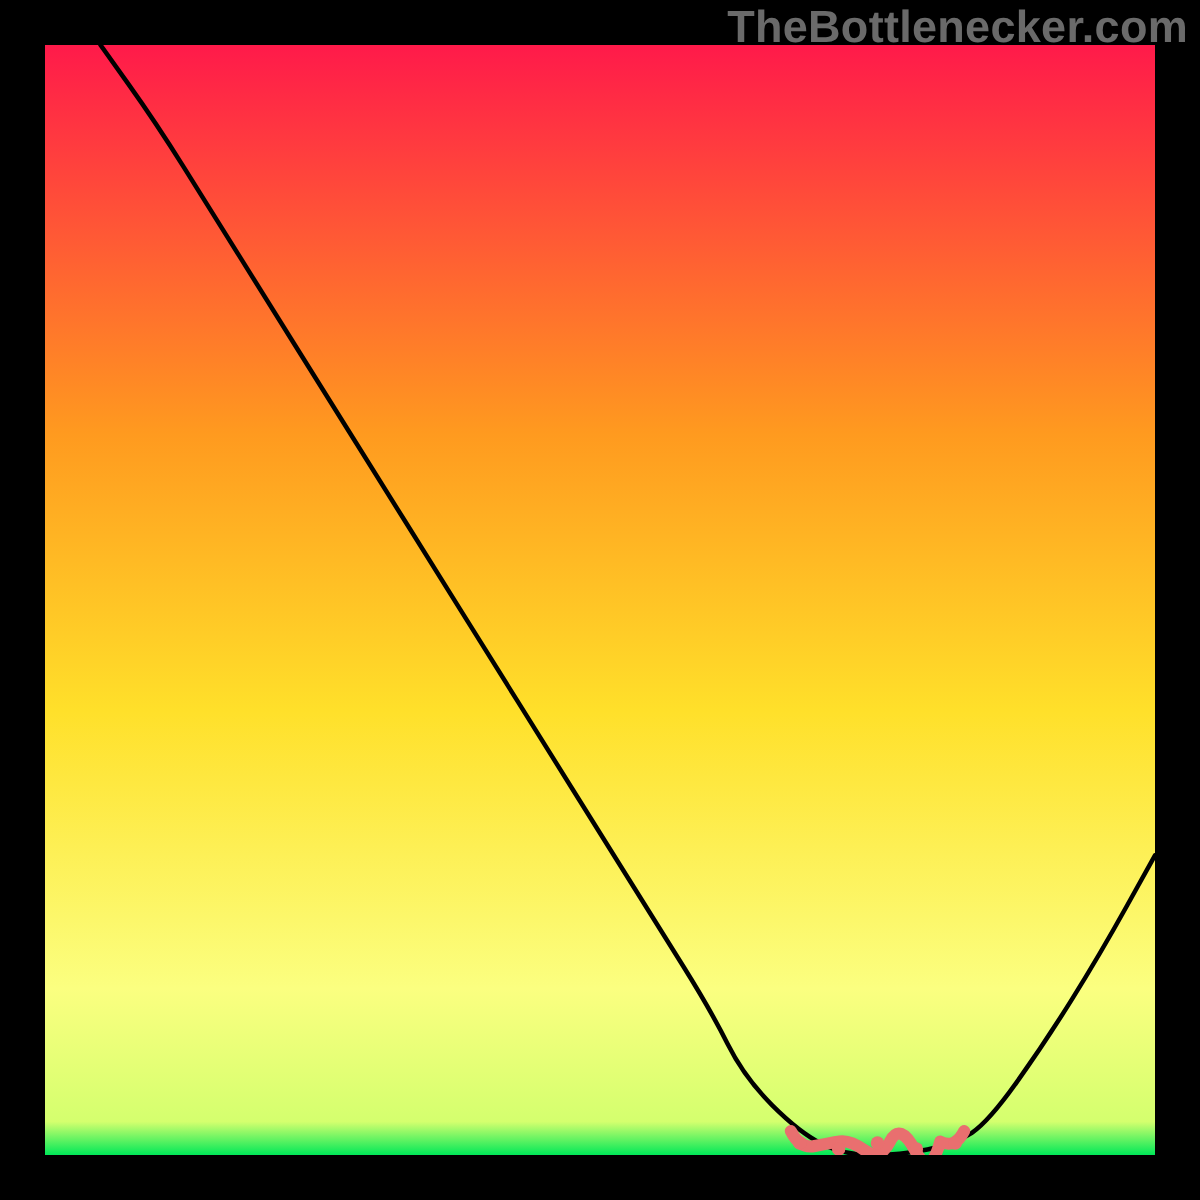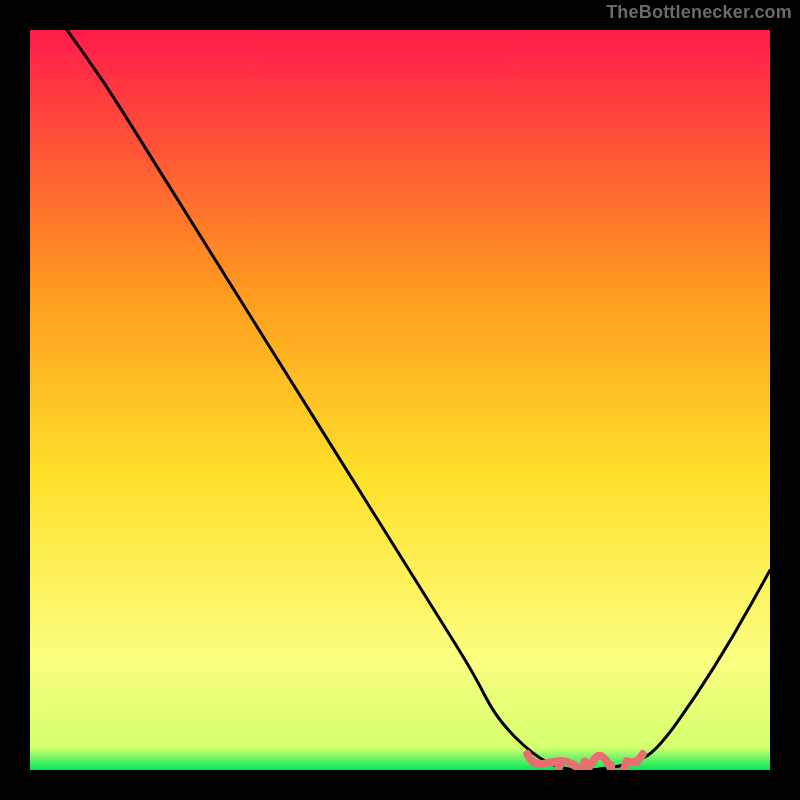--- a/index.html
+++ b/index.html
@@ -14,21 +14,21 @@
     position: relative;
     width: 800px;
     height: 800px;
     background: #000;
   }
   .attribution {
     position: absolute;
     top: 2px;
     right: 8px;
     color: #6a6a6a;
-    font-size: 18px;
+    font-size: 30px;
     font-weight: bold;
     letter-spacing: 0.2px;
     z-index: 10;
   }
   .plot {
     position: absolute;
     left: 30px;
     top: 30px;
     width: 740px;
     height: 740px;

